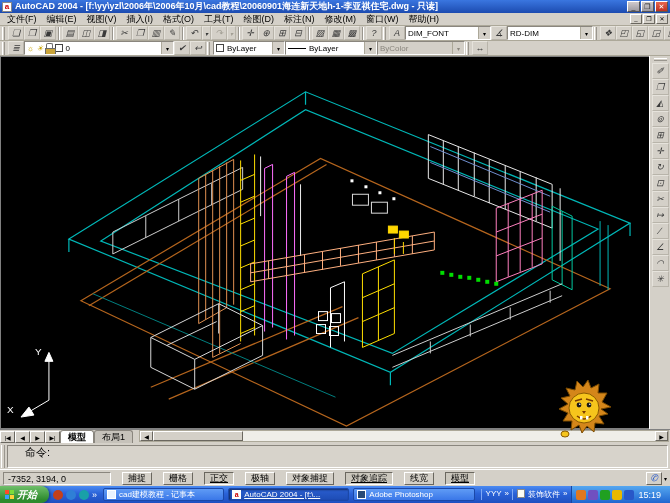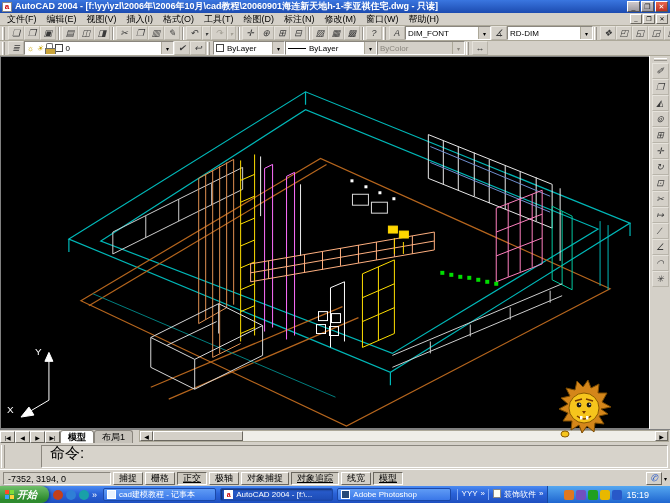--- a/index.html
+++ b/index.html
@@ -47,45 +47,45 @@
   .tabrow { height:14px; display:flex; align-items:flex-end; background:#d4d0c8; border-top:1px solid #808080; flex:none; }
   .navbtn { width:15px; height:12px; background:#d4d0c8; border:1px solid #fff; border-right-color:#6a675f; border-bottom-color:#6a675f; font-size:6px; display:flex; align-items:center; justify-content:center; flex:none; }
   .tab { padding:0 7px; height:13px; display:flex; align-items:center; font-size:9px; border:1px solid #8a867e; border-bottom:none; border-radius:3px 3px 0 0; background:#c6c2ba; white-space:nowrap; flex:none; }
   .tab.active { background:#fff; font-weight:bold; }
   .hscroll { flex:1; height:12px; margin:0 1px 1px 6px; display:flex; background:#efeee9; border:1px solid #aca899; }
   .scrbtn { width:13px; height:100%; background:#d4d0c8; border:1px solid #fff; border-right-color:#6a675f; border-bottom-color:#6a675f; font-size:6px; display:flex; align-items:center; justify-content:center; flex:none; }
   .thumb { width:90px; height:100%; background:#d4d0c8; border:1px solid #fff; border-right-color:#6a675f; border-bottom-color:#6a675f; }
   
   .cmd { height:26px; background:#d4d0c8; display:flex; padding:2px 2px 1px 1px; flex:none; }
   .cmd-grip { width:4px; border-left:1px solid #fff; border-right:1px solid #9a968e; margin-right:2px; }
-  .cmd-box { flex:1; border:1px solid; border-color:#8a867e #fff #fff #8a867e; background:#d7d3cb; font-size:15px; padding:1px 8px; line-height:11px;margin-left:34px; }
-  
-  .status { height:17px; display:flex; align-items:center; gap:2px; padding:0 3px; background:#d4d0c8; border-top:1px solid #fff; flex:none; }
+  .cmd-box { flex:1; border:1px solid; border-color:#8a867e #fff #fff #8a867e; background:#d7d3cb; font-size:11px; padding:1px 17px; line-height:11px; }
+  
+  .status { height:17px; display:flex; align-items:center; gap:11px; padding:0 3px; background:#d4d0c8; border-top:1px solid #fff; flex:none; }
   .coords { width:108px; height:13px; line-height:12px; padding-left:4px; border:1px solid; border-color:#8a867e #fff #fff #8a867e; font-size:9px; white-space:nowrap; }
   .sbtn { padding:0 5px; height:13px; display:flex; align-items:center; font-size:9px; background:#d4d0c8; border:1px solid; border-color:#fff #6a675f #6a675f #fff; white-space:nowrap; }
   .sbtn.active { border-color:#6a675f #fff #fff #6a675f; background:#cbc7bd;text-decoration:underline; }
   .status-right { margin-left:auto; display:flex; align-items:center; gap:2px; }
   .commbtn { width:16px; height:13px; border:1px solid; border-color:#fff #6a675f #6a675f #fff; display:flex; align-items:center; justify-content:center; font-size:9px; color:#2255cc; }
   
   .taskbar { height:17px; background:linear-gradient(180deg,#4b8bf2 0%,#2a62d8 45%,#1e4fc0 100%); display:flex; align-items:center; flex:none; }
   .startbtn { height:17px; padding:0 12px 0 5px; background:linear-gradient(180deg,#6fbf6a,#2e8b2e 80%); border-radius:0 8px 8px 0; color:#fff; font-weight:bold; font-style:italic; font-size:10px; display:flex; align-items:center; gap:3px; box-shadow:1px 0 3px rgba(0,0,0,.45); flex:none; }
   .flag { width:9px; height:9px; display:grid; grid-template-columns:4px 4px; grid-template-rows:4px 4px; gap:1px; }
   .flag span:nth-child(1){background:#ff4a2a;} .flag span:nth-child(2){background:#7ddc3a;}
   .flag span:nth-child(3){background:#37a0ff;} .flag span:nth-child(4){background:#ffd23a;}
   .ql { display:flex; align-items:center; gap:3px; padding:0 4px; color:#fff; flex:none; }
   .ql .qico { width:10px; height:10px; border-radius:50%; }
   .tasks { display:flex; flex:1; min-width:0; }
   .task { flex:1; max-width:150px; height:13px; margin:0 2px; background:linear-gradient(180deg,#5f9bf5,#3a77e8); border:1px solid #1b48a8; border-radius:2px; color:#fff; font-size:8px; display:flex; align-items:center; gap:3px; padding:0 3px; white-space:nowrap; overflow:hidden; }
-  .task.active { background:linear-gradient(180deg,#2a5ecf,#1d4cb5); box-shadow:inset 1px 1px 2px rgba(0,0,0,.5); }
+  .task.active { background:linear-gradient(180deg,#2a5ecf,#1d4cb5); box-shadow:inset 1px 1px 2px rgba(0,0,0,.5);text-decoration:underline; }
   .tico { width:9px; height:9px; flex:none; border:1px solid #fff; font-size:7px; line-height:8px; text-align:center; }
   .tico.note { background:#e8f2ff; } .tico.acad { background:#fff; color:#c00; font-weight:bold; } .tico.ps { background:#274a78; }
   .tb-right { display:flex; align-items:flex-start; gap:3px; color:#fff; font-size:8px; padding:0 4px; flex:none; }
   .vgrip { width:2px; height:11px; border-left:1px solid #7fa8f5; }
   .dico { width:8px; height:9px; background:#fdfdf4; border:1px solid #888; }
-  .tray { display:flex; align-items:center; gap:2px; padding:0 16px; height:17px; background:linear-gradient(180deg,#55a7f0,#1f66d0); border-left:1px solid #1747a0; }
+  .tray { display:flex; align-items:center; gap:2px; padding:0 4px; height:17px; background:linear-gradient(180deg,#55a7f0,#1f66d0); border-left:1px solid #1747a0; }
   .trico { width:10px; height:10px; border-radius:2px; }
   .clock { color:#fff; font-size:9px; padding:0 5px 0 2px; }
 </style>
 </head>
 <body>
 
 <div class="screen">
 
   <div class="titlebar">
     <span class="app-ico">a</span>

